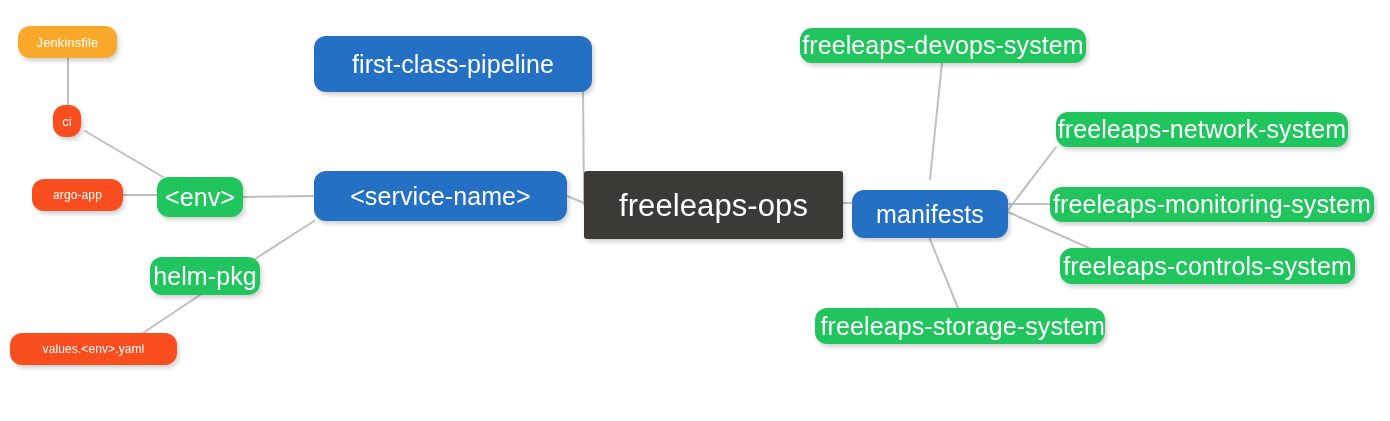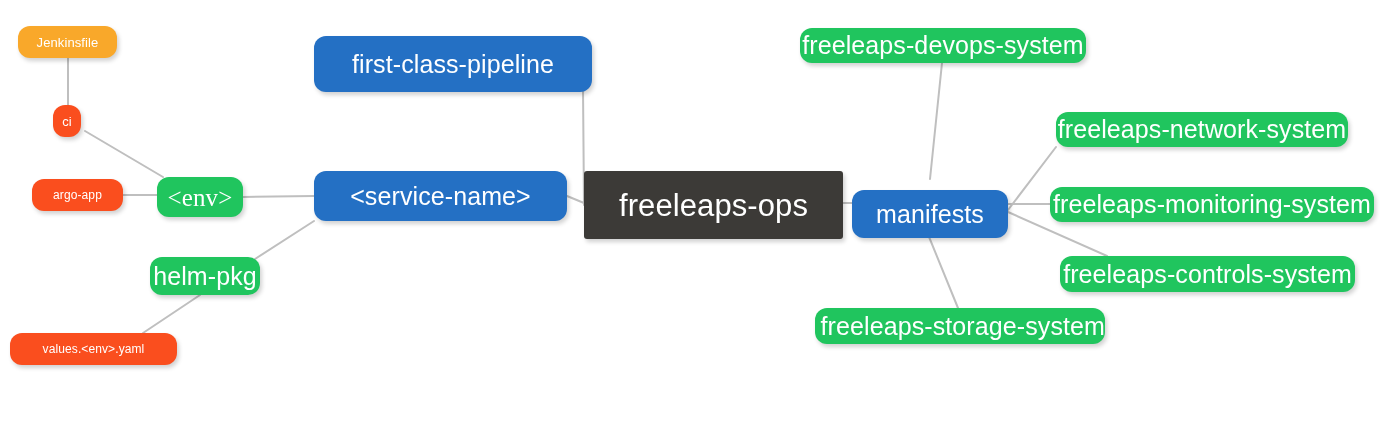--- a/index.html
+++ b/index.html
@@ -78,21 +78,21 @@
       </div>
       <div class="node depth-1" style="left: 314px; top: 36px; width: 278px; height: 56px; background: rgb(36, 112, 196);">
         <span class="node-label">first-class-pipeline</span>
       </div>
       <div class="node depth-1" style="left: 314px; top: 171px; width: 253px; height: 50px; background: rgb(36, 112, 196);">
         <span class="node-label">&lt;service-name&gt;</span>
       </div>
       <div class="node depth-1" style="left: 852px; top: 190px; width: 156px; height: 48px; background: rgb(36, 112, 196);">
         <span class="node-label">manifests</span>
       </div>
-      <div class="node depth-2" style="left: 157px; top: 177px; width: 86px; height: 40px; background: rgb(32, 197, 94); font-family: Liberation Serif, serif;">
+      <div class="node depth-2" style="left: 157px; top: 177px; width: 86px; height: 40px; background: rgb(32, 197, 94);">
         <span class="node-label">&lt;env&gt;</span>
       </div>
       <div class="node depth-2" style="left: 150px; top: 257px; width: 110px; height: 38px; background: rgb(32, 197, 94);">
         <span class="node-label">helm-pkg</span>
       </div>
       <div class="node depth-4" style="left: 53px; top: 105px; width: 28px; height: 32px; background: rgb(250, 78, 30);">
         <span class="node-label">ci</span>
       </div>
       <div class="node depth-4" style="left: 18px; top: 26px; width: 99px; height: 32px; background: rgb(249, 168, 42);">
         <span class="node-label">Jenkinsfile</span>
@@ -105,20 +105,20 @@
       </div>
       <div class="node depth-2" style="left: 800px; top: 28px; width: 286px; height: 35px; background: rgb(32, 197, 94);">
         <span class="node-label">freeleaps-devops-system</span>
       </div>
       <div class="node depth-2" style="left: 1056px; top: 112px; width: 292px; height: 35px; background: rgb(32, 197, 94);">
         <span class="node-label">freeleaps-network-system</span>
       </div>
       <div class="node depth-2" style="left: 1050px; top: 187px; width: 324px; height: 35px; background: rgb(32, 197, 94);">
         <span class="node-label">freeleaps-monitoring-system</span>
       </div>
-      <div class="node depth-2" style="left: 1060px; top: 256px; width: 295px; height: 36px; background: rgb(32, 197, 94);">
+      <div class="node depth-2" style="left: 1060px; top: 248px; width: 295px; height: 36px; background: rgb(32, 197, 94);">
         <span class="node-label">freeleaps-controls-system</span>
       </div>
       <div class="node depth-2" style="left: 815px; top: 308px; width: 290px; height: 36px; background: rgb(32, 197, 94); justify-content: flex-end;">
         <span class="node-label">freeleaps-storage-system</span>
       </div>
     </div>
 </div>
 
 </body></html>

